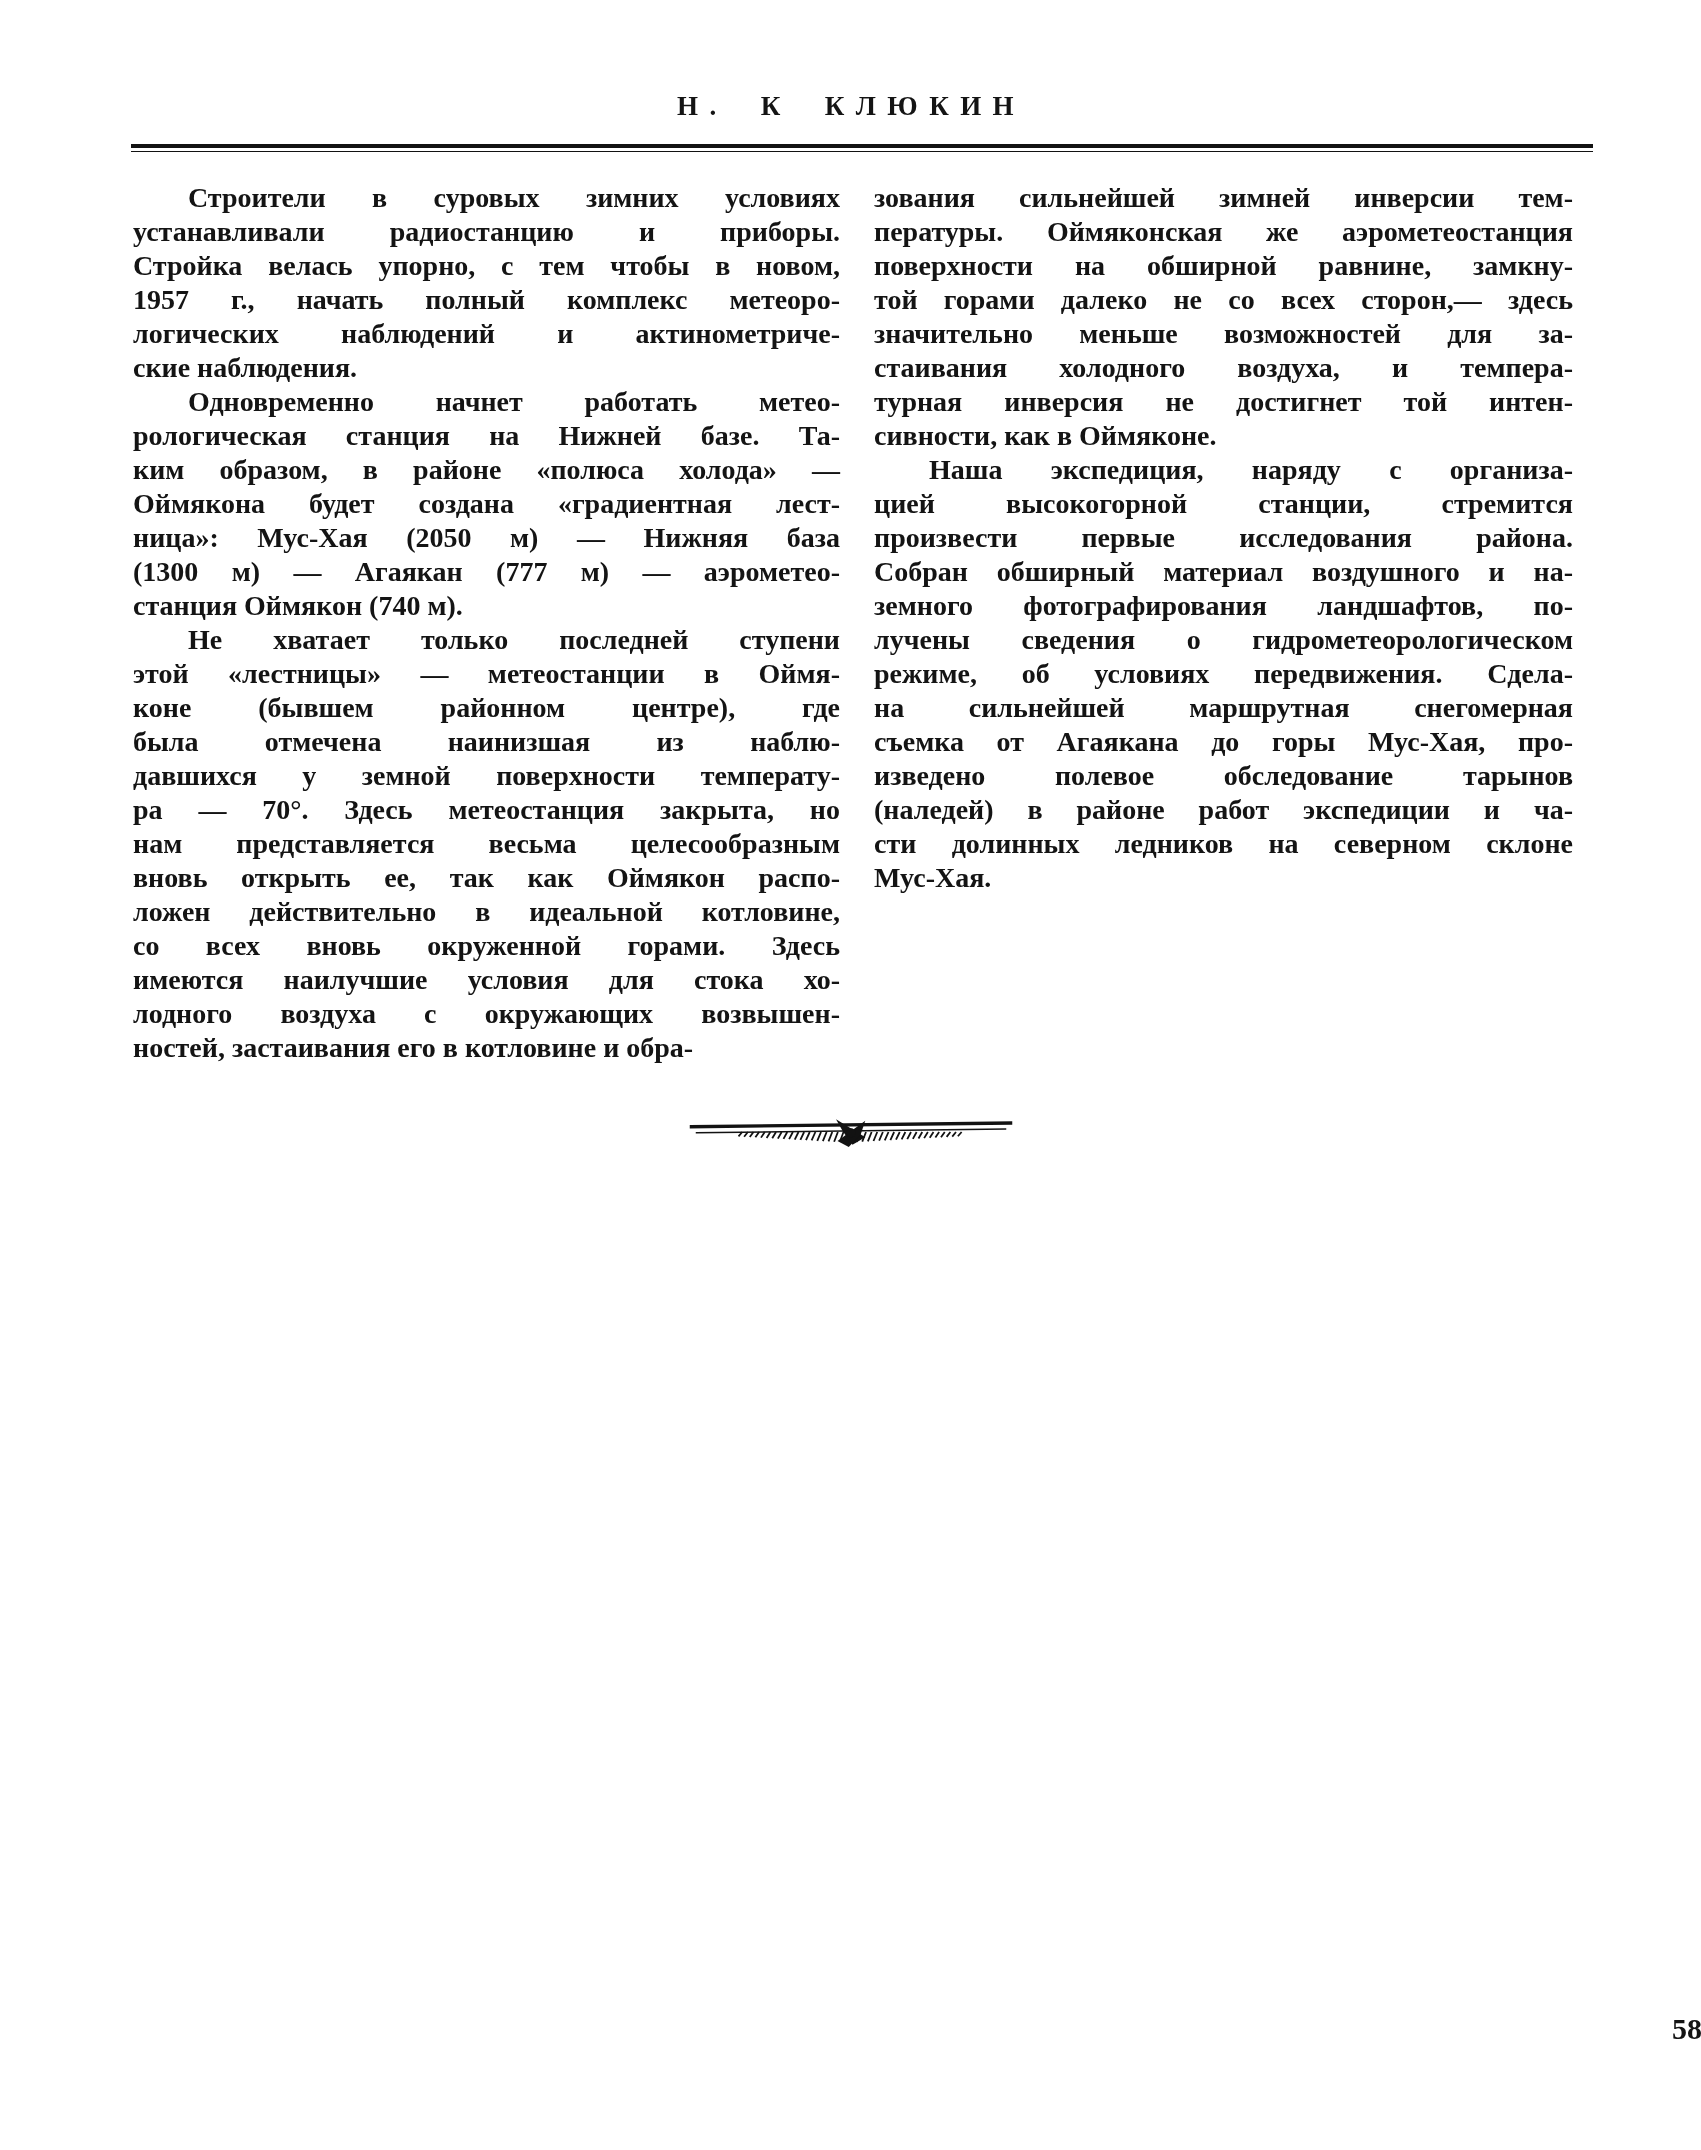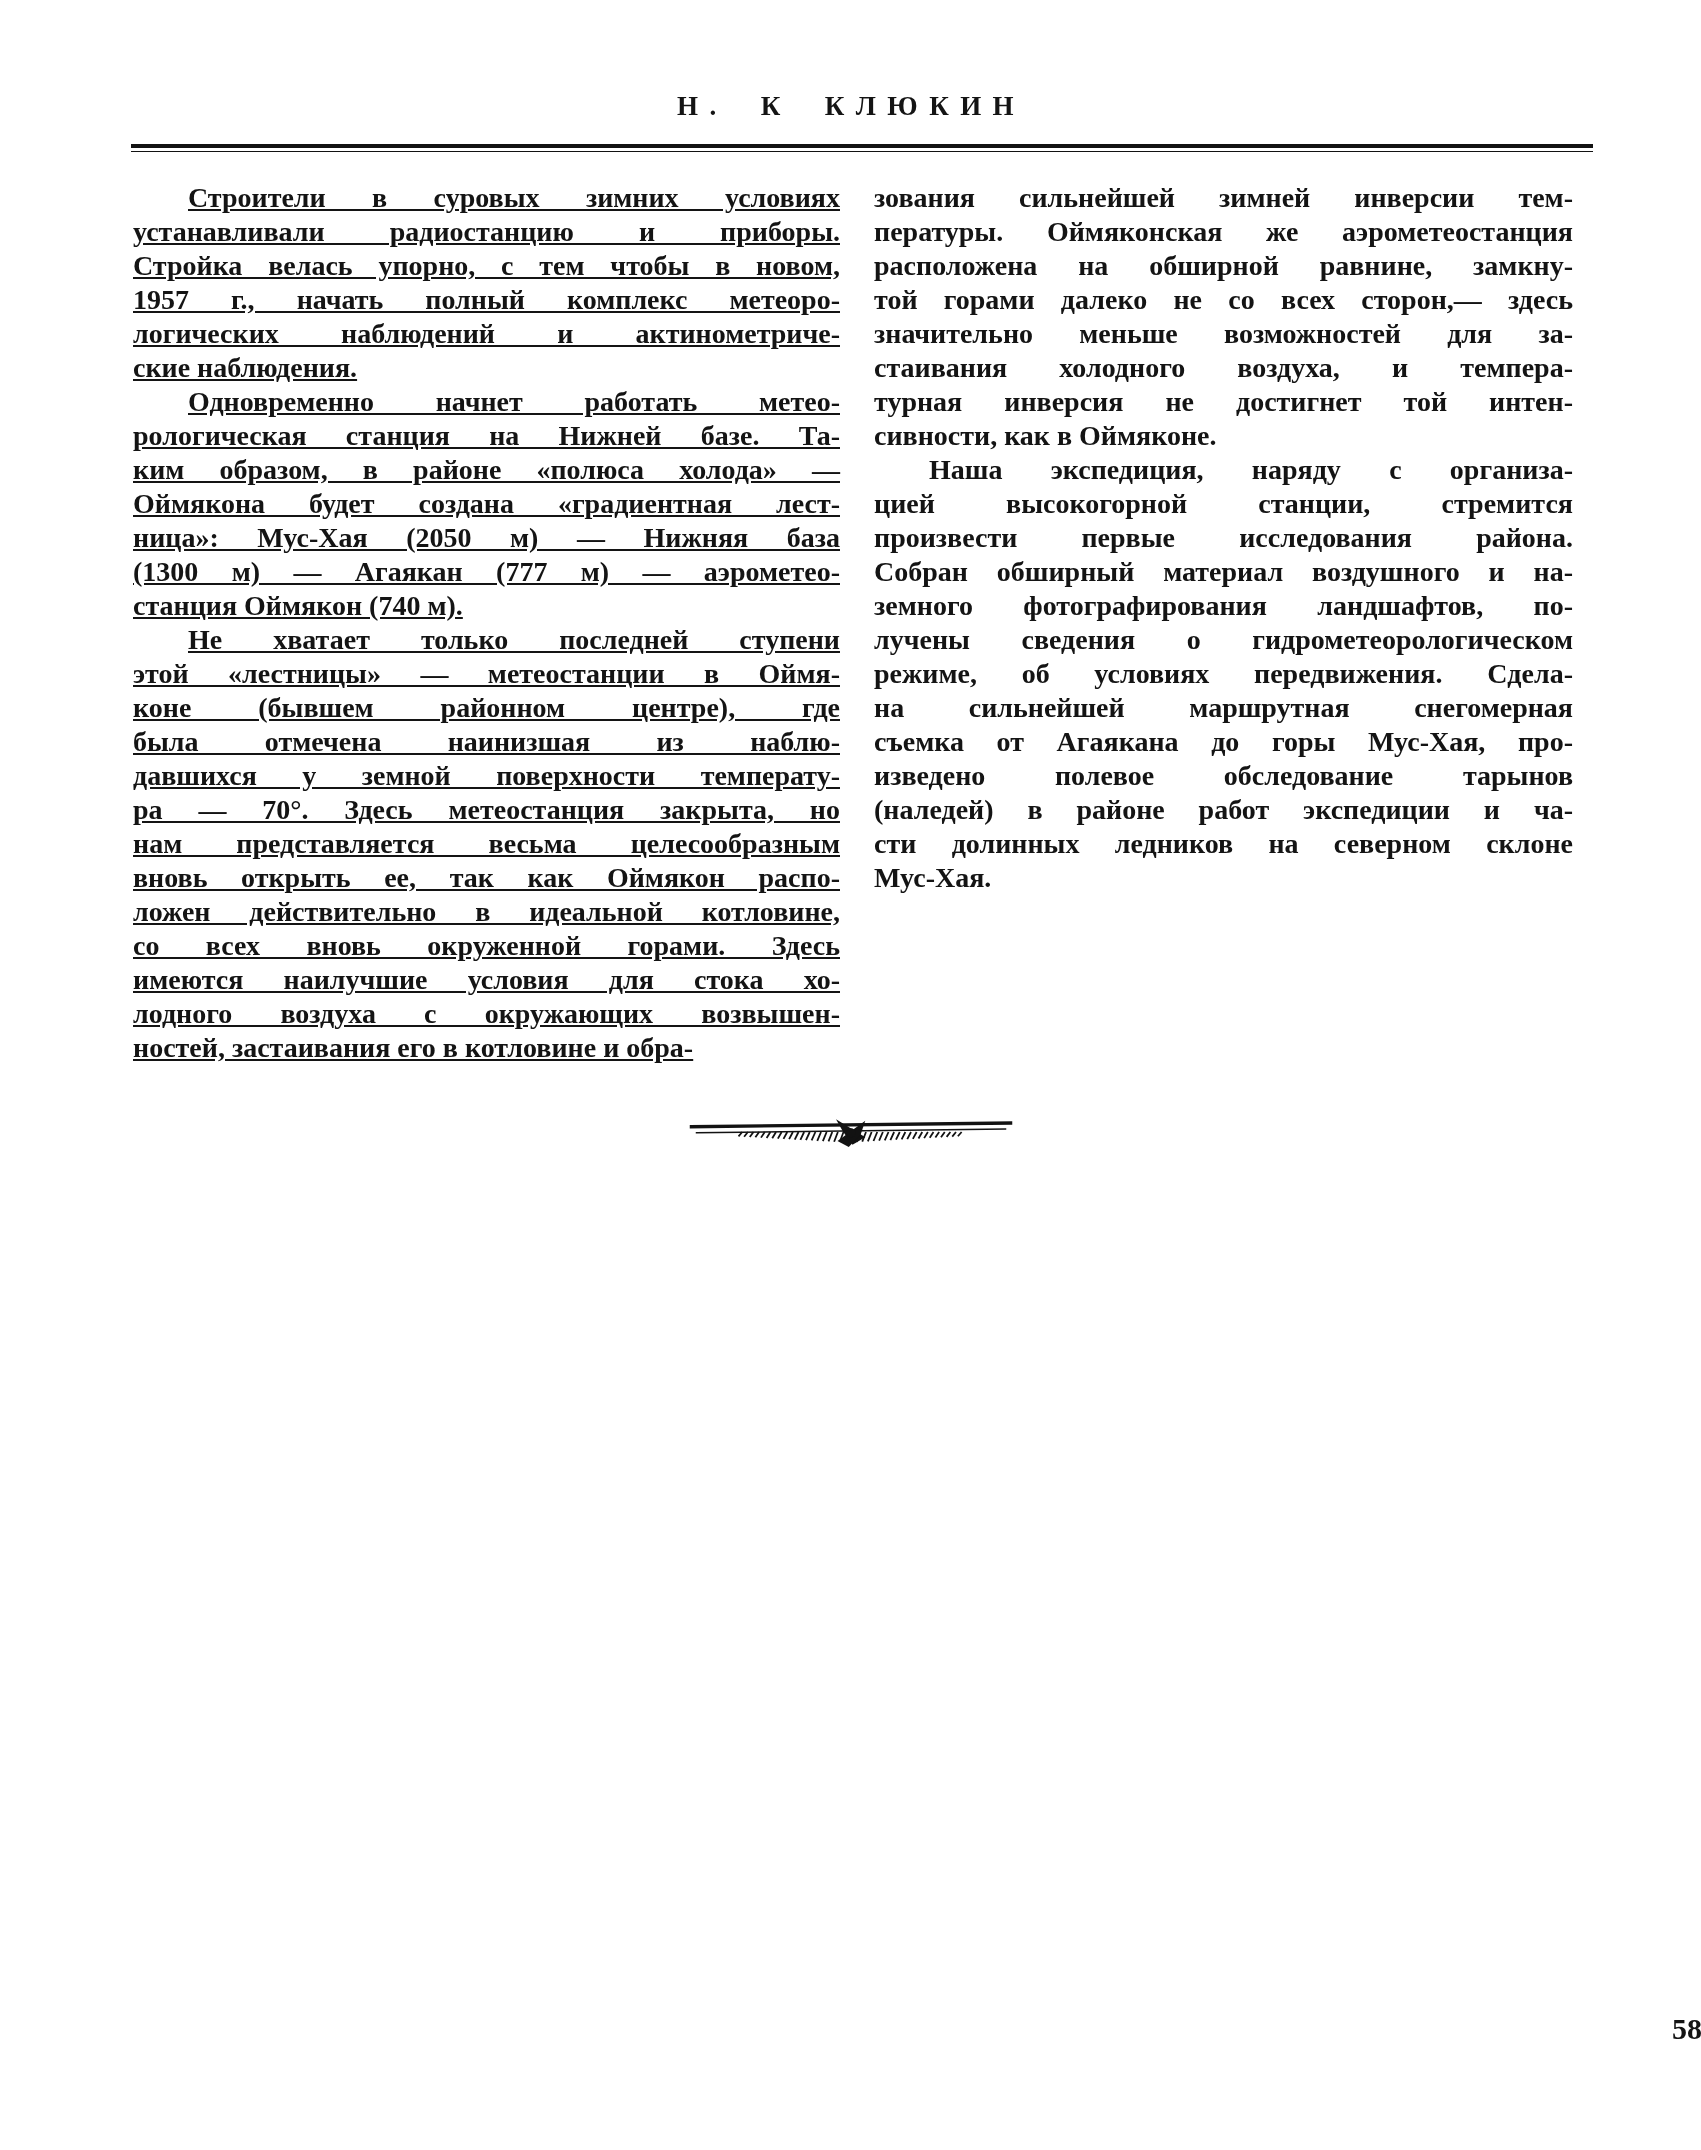--- a/index.html
+++ b/index.html
@@ -29,21 +29,21 @@
     border-top:4.6px solid #121212;
     border-bottom:1.5px solid #121212;
   }
   .col{
     position:absolute;
     top:181px;
     font-size:28px;
     line-height:34px;
     font-weight:bold;
   }
-  .col.left{ left:133px; width:707px;text-decoration:underline; }
+  .col.left{ left:133px; width:707px; }
   .col.right{ left:874px; width:699px; }
   .para .line{
     text-align:justify;
     text-align-last:justify;
   }
   .para .line.last{ text-align-last:left; }
   .para.indent .line.first{ text-indent:55px; }
   .divider{
     position:absolute;
     top:1117px; left:686px;
@@ -100,21 +100,21 @@
         <div class="line">имеются наилучшие условия для стока хо-</div>
         <div class="line">лодного воздуха с окружающих возвышен-</div>
         <div class="line last">ностей, застаивания его в котловине и обра-</div>
       </div>
     </div>
 
   <div class="col right">
       <div class="para">
         <div class="line first">зования сильнейшей зимней инверсии тем-</div>
         <div class="line">пературы. Оймяконская же аэрометеостанция</div>
-        <div class="line">расположена на обширной равнине, замкну-</div>
+        <div class="line">поверхности на обширной равнине, замкну-</div>
         <div class="line">той горами далеко не со всех сторон,— здесь</div>
         <div class="line">значительно меньше возможностей для за-</div>
         <div class="line">стаивания холодного воздуха, и темпера-</div>
         <div class="line">турная инверсия не достигнет той интен-</div>
         <div class="line last">сивности, как в Оймяконе.</div>
       </div>
       <div class="para indent">
         <div class="line first">Наша экспедиция, наряду с организа-</div>
         <div class="line">цией высокогорной станции, стремится</div>
         <div class="line">произвести первые исследования района.</div>

